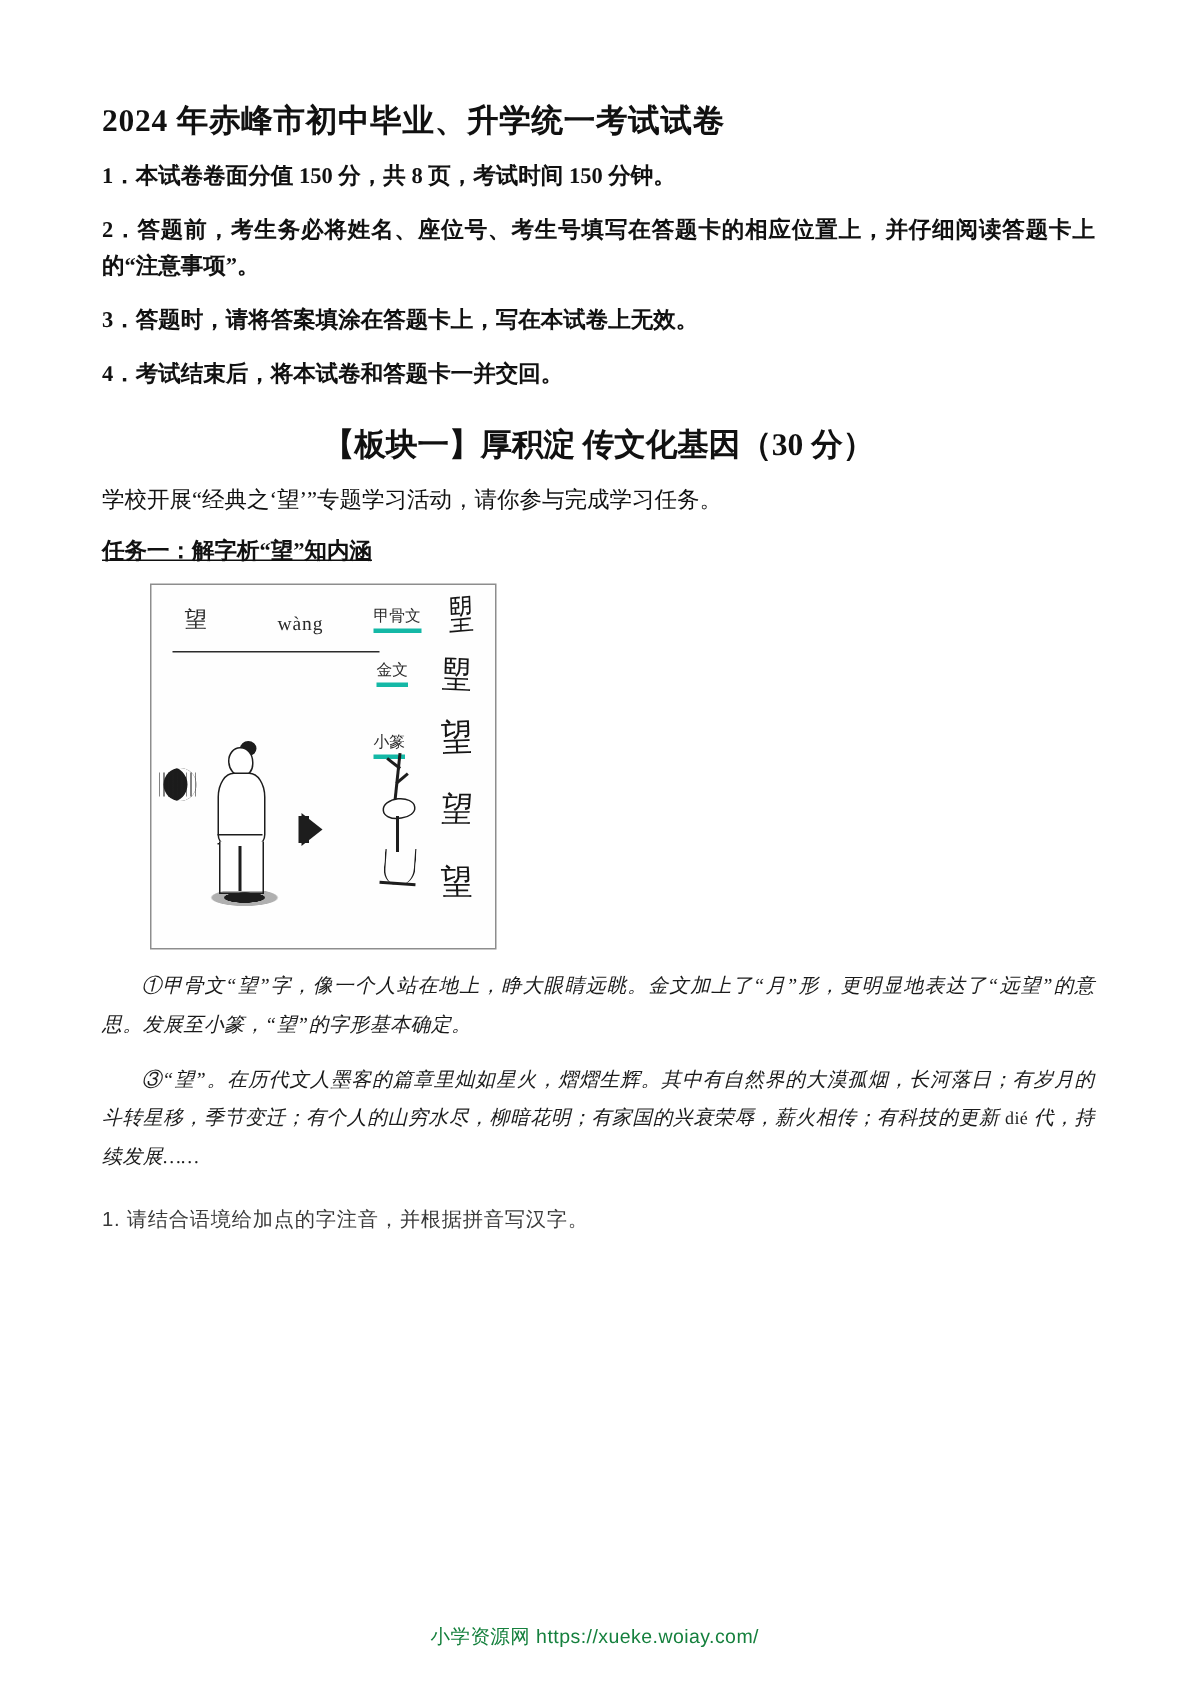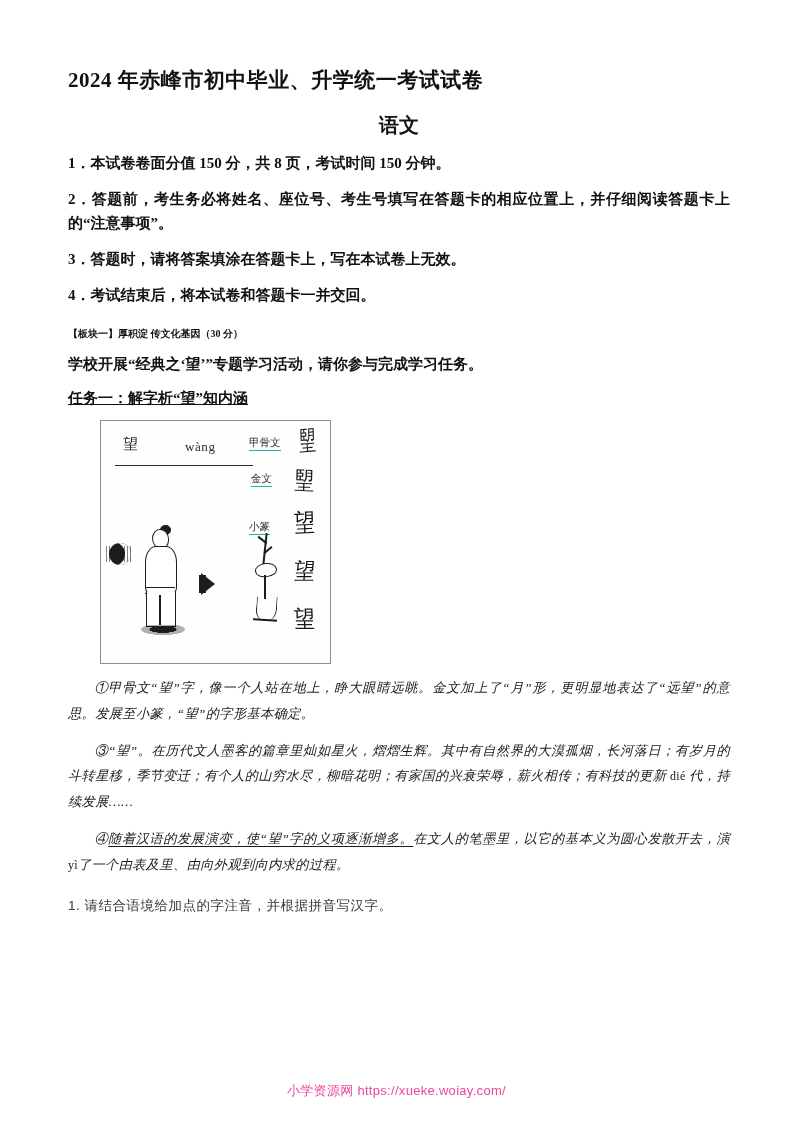--- a/index.html
+++ b/index.html
@@ -53,27 +53,28 @@
     margin-top: 13px;
     font-size: 15px;
     font-weight: bold;
     line-height: 1.55;
     text-align: justify;
   }
 
   
   .module-header {
     margin-top: 20px;
-    font-size: 10px;
+    text-align: center;
+    font-size: 21px;
     font-weight: bold;
   }
   .activity-line {
     margin-top: 14px;
     font-size: 15px;
-    font-weight: bold;
+    font-weight: normal;
   }
   .task-line {
     margin-top: 15px;
     font-size: 15px;
     font-weight: bold;
     text-decoration: underline;
   }
 
   
   .figure-wrap {
@@ -110,21 +111,21 @@
     left: 14px;
     top: 44px;
     width: 138px;
     height: 1px;
     background: #2b2b2b;
   }
   .fig-script-label {
     position: absolute;
     font-size: 10.5px;
     color: #2b2b2b;
-    border-bottom: 1px solid #14b8a6;
+    border-bottom: 3px solid #14b8a6;
     padding-bottom: 1px;
     line-height: 1.1;
   }
   .fig-glyph {
     position: absolute;
     font-size: 21px;
     color: #161616;
     line-height: 1;
     font-family: "DejaVu Serif", serif;
   }
@@ -300,33 +301,32 @@
   }
 
   
   .footer {
     position: absolute;
     left: 0;
     right: 0;
     bottom: 22px;
     text-align: center;
     font-size: 13px;
-    color: #ec4899;
+    color: #15803d;
     font-family: "Liberation Sans", sans-serif;
     letter-spacing: 0.3px;
   }
 </style>
 </head>
 <body>
 
 <div class="page">
   <div class="content">
 
     <div class="doc-title">2024 年赤峰市初中毕业、升学统一考试试卷</div>
-    <div class="doc-subtitle">语文</div>
 
     <div class="notice-item">1．本试卷卷面分值 150 分，共 8 页，考试时间 150 分钟。</div>
     <div class="notice-item">2．答题前，考生务必将姓名、座位号、考生号填写在答题卡的相应位置上，并仔细阅读答题卡上的“注意事项”。</div>
     <div class="notice-item">3．答题时，请将答案填涂在答题卡上，写在本试卷上无效。</div>
     <div class="notice-item">4．考试结束后，将本试卷和答题卡一并交回。</div>
 
     <div class="module-header">【板块一】厚积淀  传文化基因（30 分）</div>
     <div class="activity-line">学校开展“经典之‘望’”专题学习活动，请你参与完成学习任务。</div>
     <div class="task-line">任务一：解字析“望”知内涵</div>
 
@@ -367,19 +367,18 @@
           <div class="eye"></div>
           <div class="trunk"></div>
           <div class="legs"></div>
           <div class="foot"></div>
         </div>
       </div>
     </div>
 
     <div class="para"><span>①甲骨文“望”字，像一个人站在地上，睁大眼睛远眺。金文加上了“月”形，更明显地表达了“远望”的意思。发展至小篆，“望”的字形基本确定。</span></div>
     <div class="para"><span>③“望”。在历代文人墨客的篇章里灿如星火，熠熠生辉。其中有自然界的大漠孤烟，长河落日；有岁月的斗转星移，季节变迁；有个人的山穷水尽，柳暗花明；有家国的兴衰荣辱，薪火相传；有科技的更新 </span><span class="pinyin-inline">dié</span><span> 代，持续发展……</span></div>
-    <div class="para"><span>④</span><span class="u">随着汉语的发展演变，使“望”字的义项逐渐增多。</span><span>在文人的笔墨里，以它的基本义为圆心发散开去，演 </span><span class="pinyin-inline">yì</span><span>了一个由表及里、由向外观到向内求的过程。</span></div>
 
     <div class="question">1. 请结合语境给加点的字注音，并根据拼音写汉字。</div>
   </div>
 
   <div class="footer">小学资源网 https://xueke.woiay.com/</div>
 </div>
 
 </body></html>

